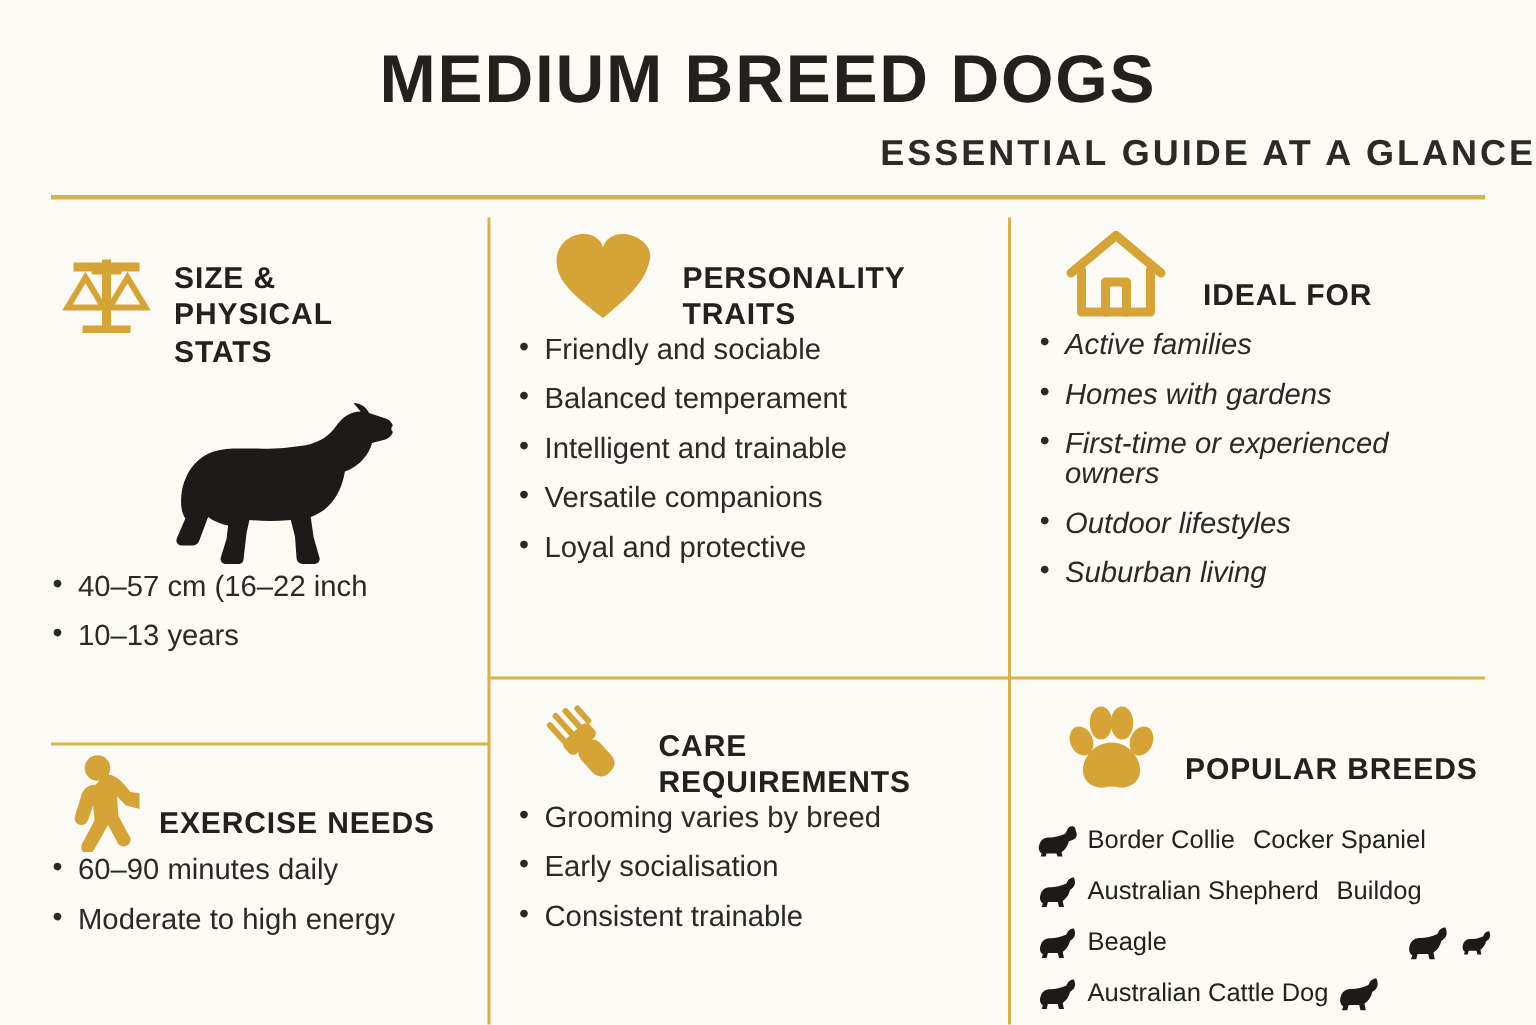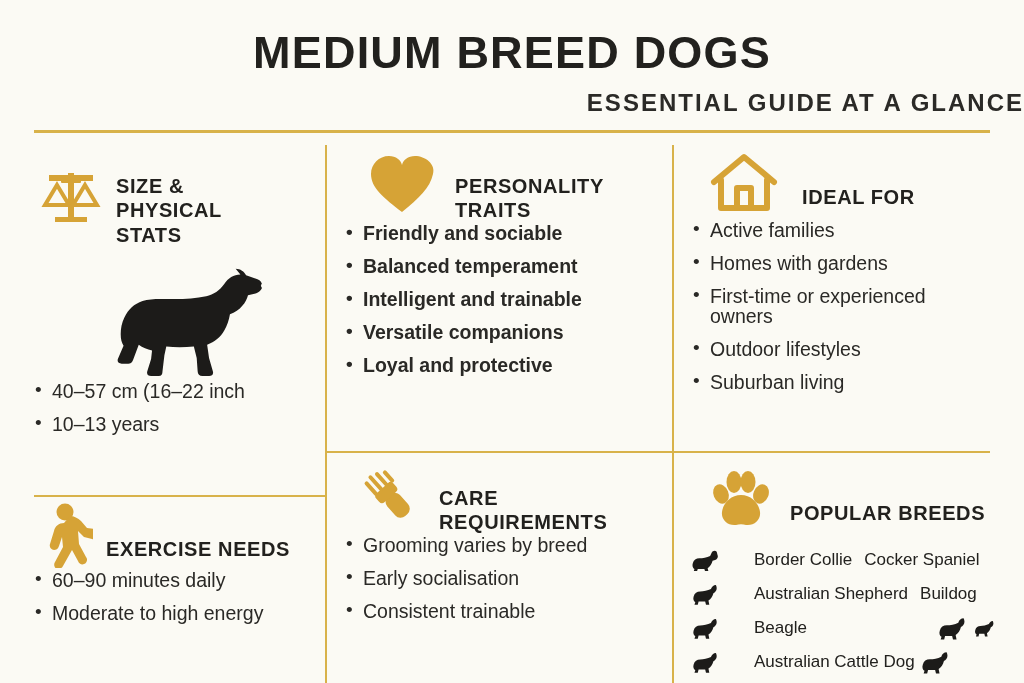--- a/index.html
+++ b/index.html
@@ -70,37 +70,37 @@
   }
   ul.bullets li::before{
     content:"•";position:absolute;left:1px;top:-1px;
     font-size:19px;color:#2A2926;
   }
   .bullets-size{margin-top:14px;}
   .bullets-size li{font-size:20px;margin-bottom:14px;}
   .bullets-exercise{margin-top:16px;}
   .bullets-exercise li{font-size:20px;margin-bottom:15px;}
   .bullets-personality{margin-top:16px;padding-left:28px;}
-  .bullets-personality li{font-size:20px;margin-bottom:17px;font-weight:bold;}
+  .bullets-personality li{font-size:20px;margin-bottom:17px;}
   .bullets-care{margin-top:14px;padding-left:22px;}
   .bullets-care li{font-size:20px;margin-bottom:17px;}
   .bullets-ideal{margin-top:16px;padding-left:22px;}
-  .bullets-ideal li{font-size:20px;margin-bottom:15px;line-height:1.18;}
+  .bullets-ideal li{font-size:20px;margin-bottom:15px;line-height:1.18;font-style:italic;}
 
   
   .dog-hero{margin-top:12px;margin-left:62px;width:190px;height:122px;}
 
   
   .breed-list{margin-top:12px;}
   .breed-row{
     display:flex;align-items:center;
     margin-bottom:7px;height:27px;
   }
   .breed-glyph{flex:0 0 auto;width:28px;height:22px;margin-right:5px;}
-  .breed-name{font-size:17px;color:#22211E;white-space:nowrap;margin-left:29px;}
+  .breed-name{font-size:17px;color:#22211E;white-space:nowrap;}
   .breed-name2{font-size:17px;color:#22211E;white-space:nowrap;margin-left:12px;}
   .trail-glyphs{display:flex;align-items:center;margin-left:auto;padding-right:6px;}
   .trail-glyphs .g1{width:30px;height:24px;margin-right:6px;}
   .trail-glyphs .g2{width:22px;height:18px;}
   .trail-single{width:30px;height:24px;margin-left:6px;}
 </style>
 </head>
 <body>
 
 <div class="page">

